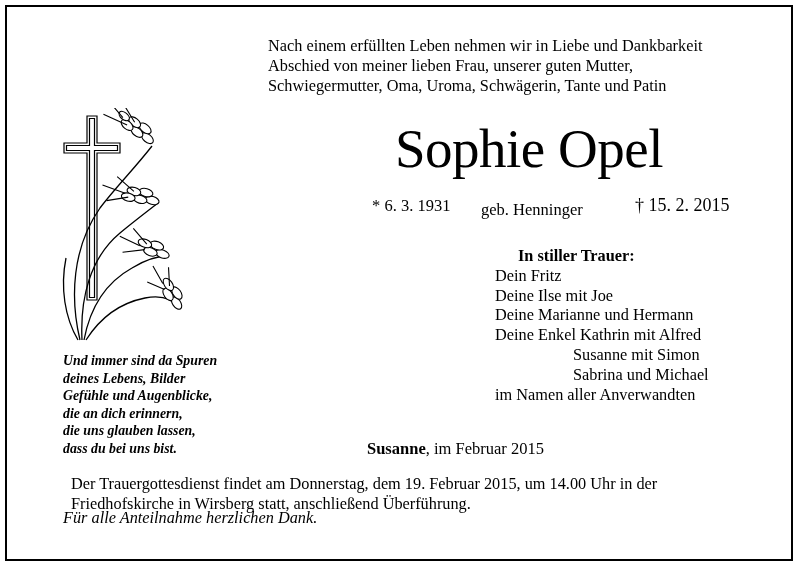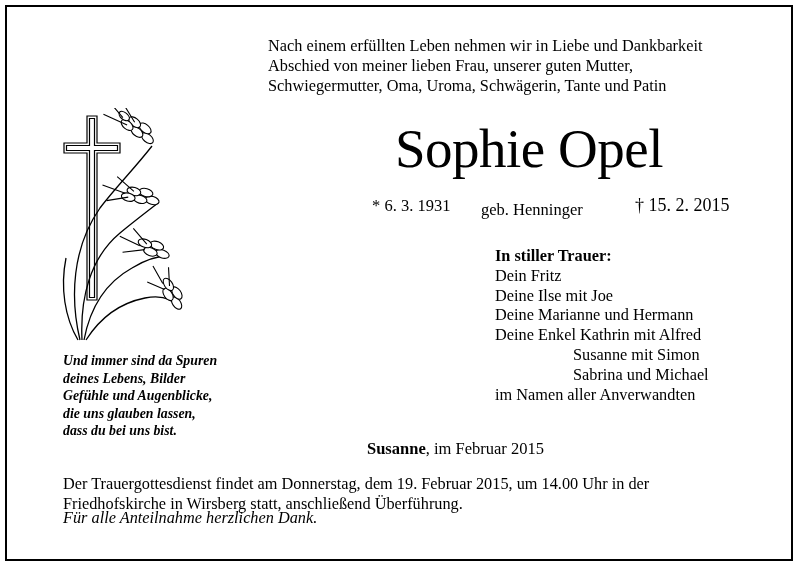--- a/index.html
+++ b/index.html
@@ -6,28 +6,28 @@
     body { width:800px; height:568px; background:#ffffff; position:relative; overflow:hidden; font-family:"Liberation Serif", serif; color:#000; }
     .frame { position:absolute; left:5px; top:5px; width:788px; height:556px; border:2px solid #000; box-sizing:border-box; }
     .t { position:absolute; white-space:nowrap; font-size:16.3px; line-height:19.5px; }
     .intro { left:268px; top:36px; }
     .intro div { height:20px; }
     .name { left:395px; top:118px; font-size:55px; line-height:62px; letter-spacing:-0.5px;text-align:right; }
     .born { left:372px; top:196px; font-size:16.5px; }
     .maiden { left:481px; top:200px; font-size:16.5px; }
     .died { left:635px; top:196px; font-size:18px; }
     .mourn { left:495px; top:246px; }
-    .mourn .hd { font-weight:bold; }
+    .mourn .hd { font-weight:bold;margin-left:23px; }
     .mourn div { height:19.8px; }
     .ind { padding-left:78px; }
     .poem { left:63px; top:352px; font-style:italic; font-weight:bold; font-size:13.8px; line-height:17.6px; }
     .place { left:367px; top:439px; font-size:16.5px; }
     .place b { font-weight:bold; }
     .service { left:63px; top:474px; }
-    .service div { height:20px; }
+    .service div { height:20px;margin-left:8px; }
     .thanks { left:63px; top:508px;font-style:italic; }
     .emblem { position:absolute; left:60px; top:108px; width:150px; height:240px; }
   </style>
 </head>
 <body>
 
 <div class="frame"></div>
 
 <div class="t intro">
   <div>Nach einem erfüllten Leben nehmen wir in Liebe und Dankbarkeit</div>
@@ -98,20 +98,21 @@
   <div>Deine Enkel Kathrin mit Alfred</div>
   <div class="ind">Susanne mit Simon</div>
   <div class="ind">Sabrina und Michael</div>
   <div>im Namen aller Anverwandten</div>
 </div>
 
 <div class="t poem">
   <div>Und immer sind da Spuren</div>
   <div>deines Lebens, Bilder</div>
   <div>Gefühle und Augenblicke,</div>
+  <div>die an dich erinnern,</div>
   <div>die uns glauben lassen,</div>
   <div>dass du bei uns bist.</div>
 </div>
 
 <div class="t place"><b>Susanne</b><span>, im Februar 2015</span></div>
 
 <div class="t service">
   <div>Der Trauergottesdienst findet am Donnerstag, dem 19. Februar 2015, um 14.00 Uhr in der</div>
   <div>Friedhofskirche in Wirsberg statt, anschließend Überführung.</div>
 </div>

